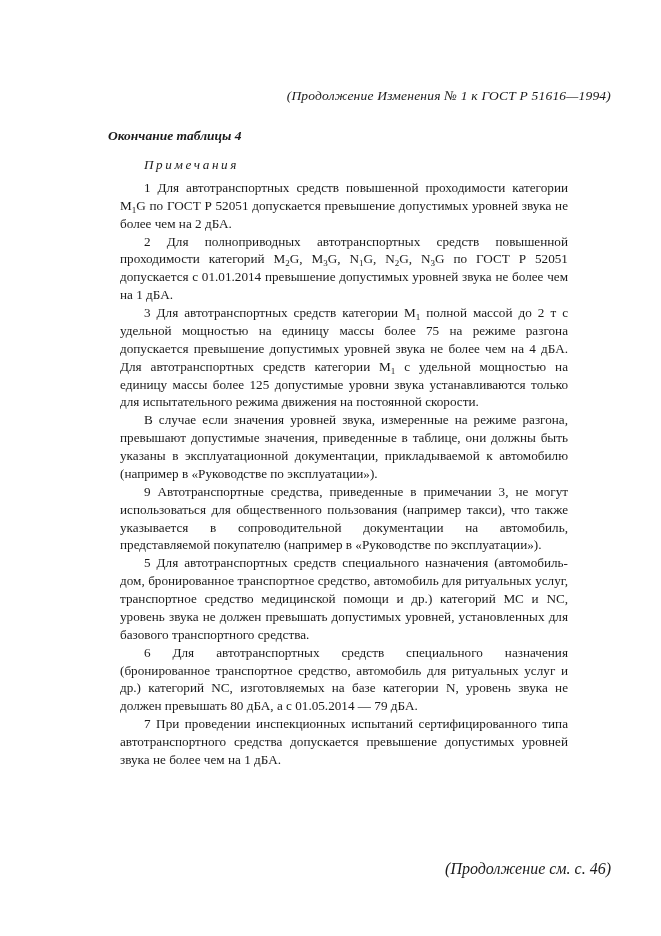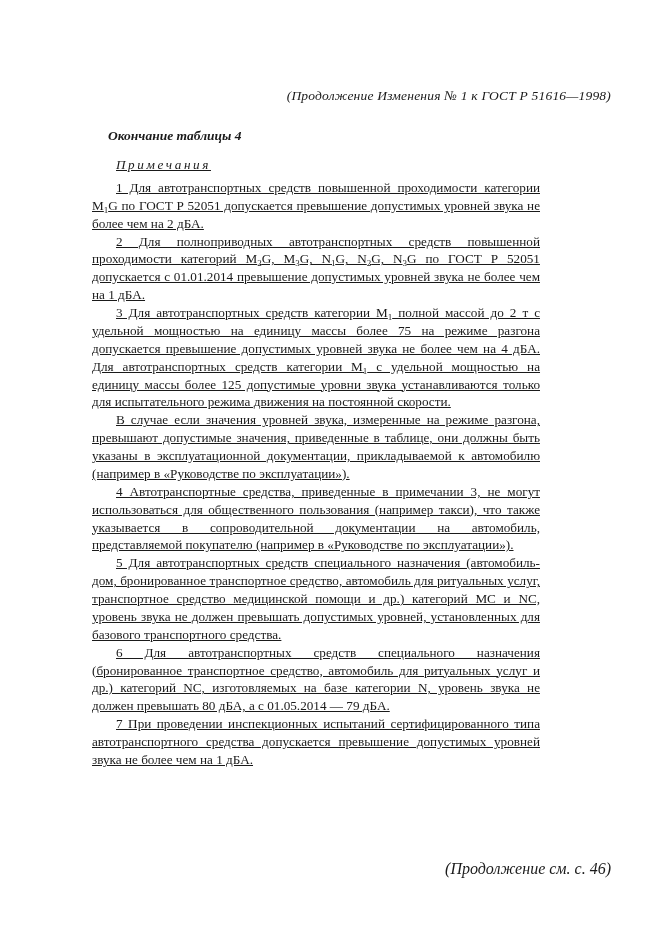--- a/index.html
+++ b/index.html
@@ -35,26 +35,25 @@
     position: absolute;
     top: 128px;
     left: 108px;
     font-style: italic;
     font-weight: bold;
     font-size: 13.5px;
   }
   .body-block {
     position: absolute;
     top: 156px;
-    left: 92px;
+    left: 120px;
     width: 448px;
     font-size: 13.2px;
     line-height: 1.355;
     text-align: justify;
-    text-decoration: underline;
   }
   .notes-title {
     font-style: italic;
     font-size: 13.2px;
     margin-left: 24px;
     margin-bottom: 5px;
     letter-spacing: 2.6px;
   }
   p.para {
     margin: 0;
@@ -75,32 +74,32 @@
     font-style: italic;
     font-size: 16px;
     white-space: nowrap;
   }
 </style>
 </head>
 <body>
 
 <div class="page">
 
-  <div class="header-note">(Продолжение Изменения № 1 к ГОСТ Р 51616—1998)</div>
+  <div class="header-note">(Продолжение Изменения № 1 к ГОСТ Р 51616—1994)</div>
 
   <div class="table-end">Окончание таблицы 4</div>
 
   <div class="body-block">
     <div class="notes-title">Примечания</div>
     <div id="paras">
         <p class="para">1 Для автотранспортных средств повышенной проходимости категории M<sub>1</sub>G по ГОСТ Р 52051 допускается превышение допустимых уровней звука не более чем на 2 дБА.</p>
         <p class="para">2 Для полноприводных автотранспортных средств повышенной проходимости категорий M<sub>2</sub>G, M<sub>3</sub>G, N<sub>1</sub>G, N<sub>2</sub>G, N<sub>3</sub>G по ГОСТ Р 52051 допускается с 01.01.2014 превышение допустимых уровней звука не более чем на 1 дБА.</p>
         <p class="para">3 Для автотранспортных средств категории M<sub>1</sub> полной массой до 2 т с удельной мощностью на единицу массы более 75 на режиме разгона допускается превышение допустимых уровней звука не более чем на 4 дБА. Для автотранспортных средств категории M<sub>1</sub> с удельной мощностью на единицу массы более 125 допустимые уровни звука устанавливаются только для испытательного режима движения на постоянной скорости.</p>
         <p class="para">В случае если значения уровней звука, измеренные на режиме разгона, превышают допустимые значения, приведенные в таблице, они должны быть указаны в эксплуатационной документации, прикладываемой к автомобилю (например в «Руководстве по эксплуатации»).</p>
-        <p class="para">4 Автотранспортные средства, приведенные в примечании 3, не могут использоваться для общественного пользования (например такси), что также указывается в сопроводительной документации на автомобиль, представляемой покупателю (например в «Руководстве по эксплуатации»).</p>
+        <p class="para">9 Автотранспортные средства, приведенные в примечании 3, не могут использоваться для общественного пользования (например такси), что также указывается в сопроводительной документации на автомобиль, представляемой покупателю (например в «Руководстве по эксплуатации»).</p>
         <p class="para">5 Для автотранспортных средств специального назначения (автомобиль-дом, бронированное транспортное средство, автомобиль для ритуальных услуг, транспортное средство медицинской помощи и др.) категорий МС и NC, уровень звука не должен превышать допустимых уровней, установленных для базового транспортного средства.</p>
         <p class="para">6 Для автотранспортных средств специального назначения (бронированное транспортное средство, автомобиль для ритуальных услуг и др.) категорий NC, изготовляемых на базе категории N, уровень звука не должен превышать 80 дБА, а с 01.05.2014 — 79 дБА.</p>
         <p class="para">7 При проведении инспекционных испытаний сертифицированного типа автотранспортного средства допускается превышение допустимых уровней звука не более чем на 1 дБА.</p>
       </div>
   </div>
 
   <div class="footer-note">(Продолжение см. с. 46)</div>
 
 </div>
 

